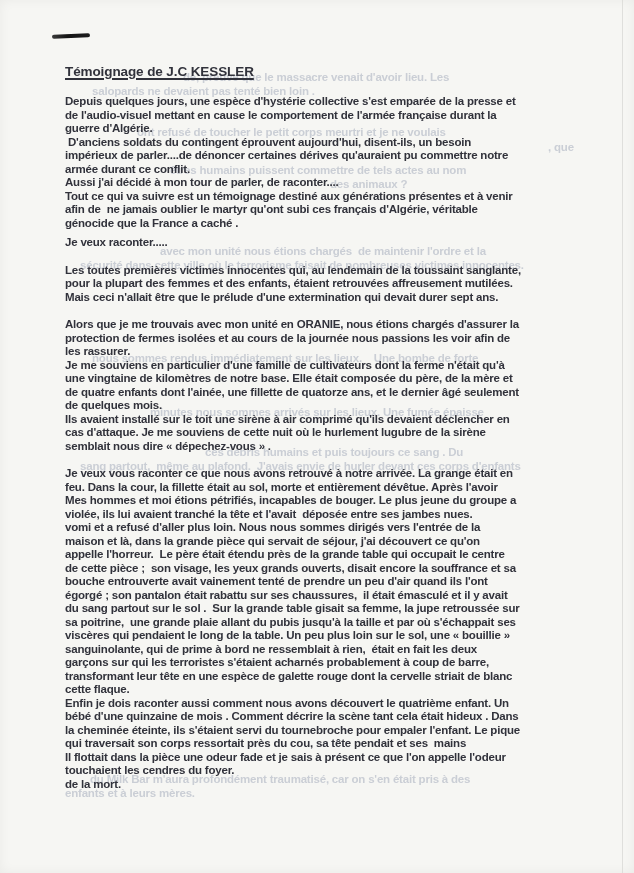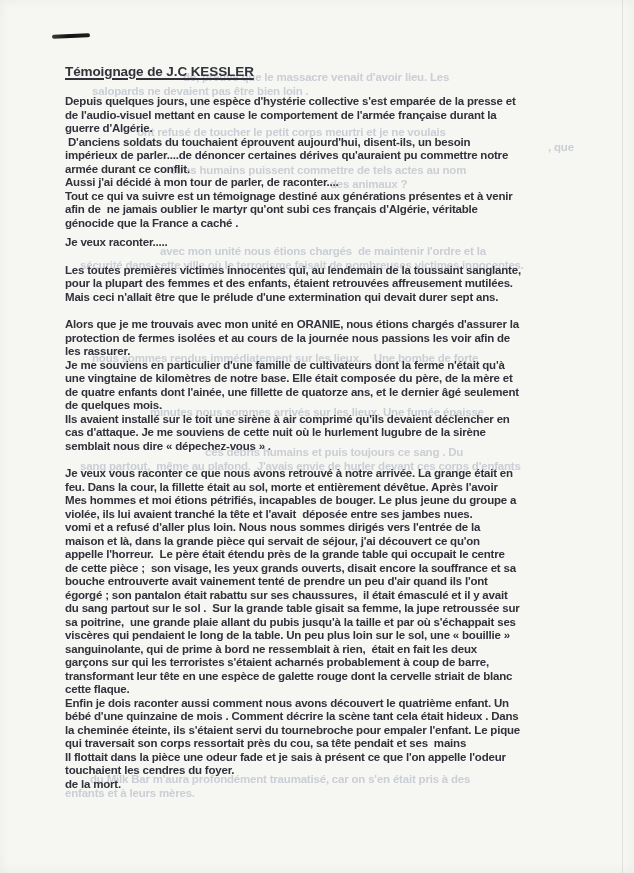--- a/index.html
+++ b/index.html
@@ -64,21 +64,21 @@
 </style>
 </head>
 <body>
 
 <div class="page">
   <div class="seam"></div>
   <div class="pen-mark"></div>
 
   <div class="ghost-layer">
       <div class="ghost-line" style="top: 71px; left: 183px;">de, preuve que le massacre venait d'avoir lieu. Les</div>
-      <div class="ghost-line" style="top: 85px; left: 92px;">salopards ne devaient pas être bien loin .</div>
+      <div class="ghost-line" style="top: 85px; left: 92px;">salopards ne devaient pas tenté bien loin .</div>
       <div class="ghost-line" style="top: 126px; left: 137px;">ont refusé de toucher le petit corps meurtri et je ne voulais</div>
       <div class="ghost-line" style="top: 141px; left: 548px;">, que</div>
       <div class="ghost-line" style="top: 164px; left: 170px;">êtres humains puissent commettre de tels actes au nom</div>
       <div class="ghost-line" style="top: 178px; left: 330px;">des animaux ?</div>
       <div class="ghost-line" style="top: 245px; left: 160px;">avec mon unité nous étions chargés  de maintenir l'ordre et la</div>
       <div class="ghost-line" style="top: 259px; left: 80px;">sécurité dans cette ville où le terrorisme faisait de nombreuses victimes innocentes.</div>
       <div class="ghost-line" style="top: 352px; left: 92px;">nous sommes rendus immédiatement sur les lieux.    Une bombe de forte</div>
       <div class="ghost-line" style="top: 406px; left: 150px;">minutes nous sommes arrivés sur les lieux. Une fumée épaisse</div>
       <div class="ghost-line" style="top: 446px; left: 205px;">ces débris humains et puis toujours ce sang . Du</div>
       <div class="ghost-line" style="top: 460px; left: 80px;">sang partout,  même au plafond.  J'avais envie de hurler devant ces corps d'enfants</div>
@@ -86,21 +86,21 @@
       <div class="ghost-line" style="top: 787px; left: 65px;">enfants et à leurs mères.</div>
     </div>
 
   <div class="content">
     <h1 class="doc-title">Témoignage de J.C KESSLER</h1>
     <div>
         <div class="para">
           <div class="line">Depuis quelques jours, une espèce d'hystérie collective s'est emparée de la presse et</div>
           <div class="line">de l'audio-visuel mettant en cause le comportement de l'armée française durant la</div>
           <div class="line">guerre d'Algérie.</div>
-          <div class="line"> D'anciens soldats du touchaient éprouvent aujourd'hui, disent-ils, un besoin</div>
+          <div class="line"> D'anciens soldats du contingent éprouvent aujourd'hui, disent-ils, un besoin</div>
           <div class="line">impérieux de parler....de dénoncer certaines dérives qu'auraient pu commettre notre</div>
           <div class="line">armée durant ce conflit.</div>
           <div class="line">Aussi j'ai décidé à mon tour de parler, de raconter....</div>
           <div class="line">Tout ce qui va suivre est un témoignage destiné aux générations présentes et à venir</div>
           <div class="line">afin de  ne jamais oublier le martyr qu'ont subi ces français d'Algérie, véritable</div>
           <div class="line">génocide que la France a caché .</div>
         </div>
         <div class="para small-gap">
           <div class="line">Je veux raconter.....</div>
         </div>

